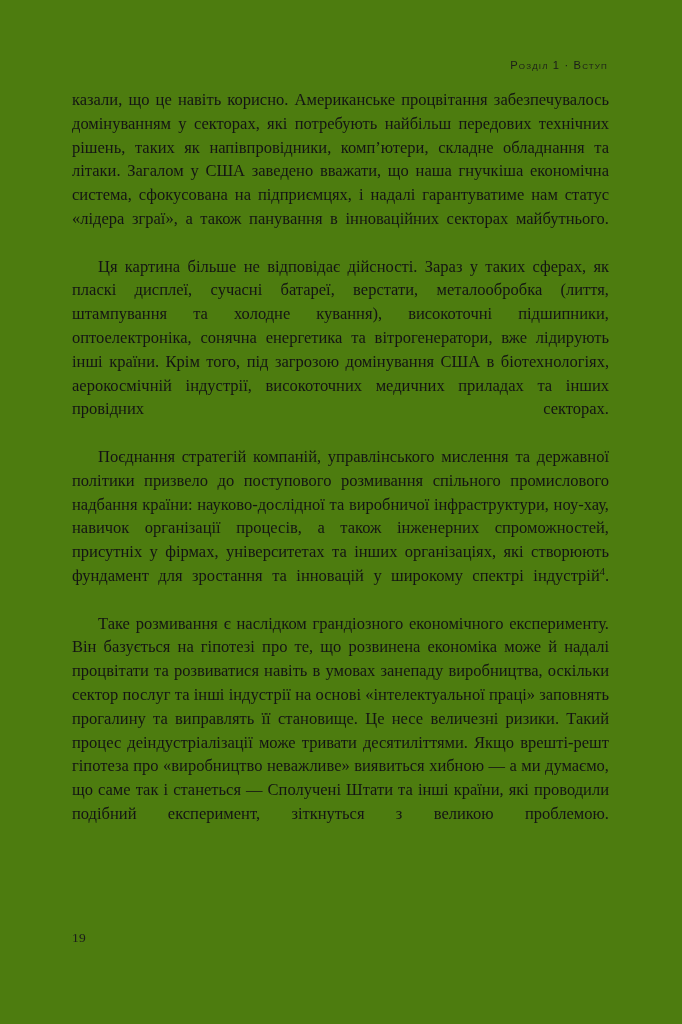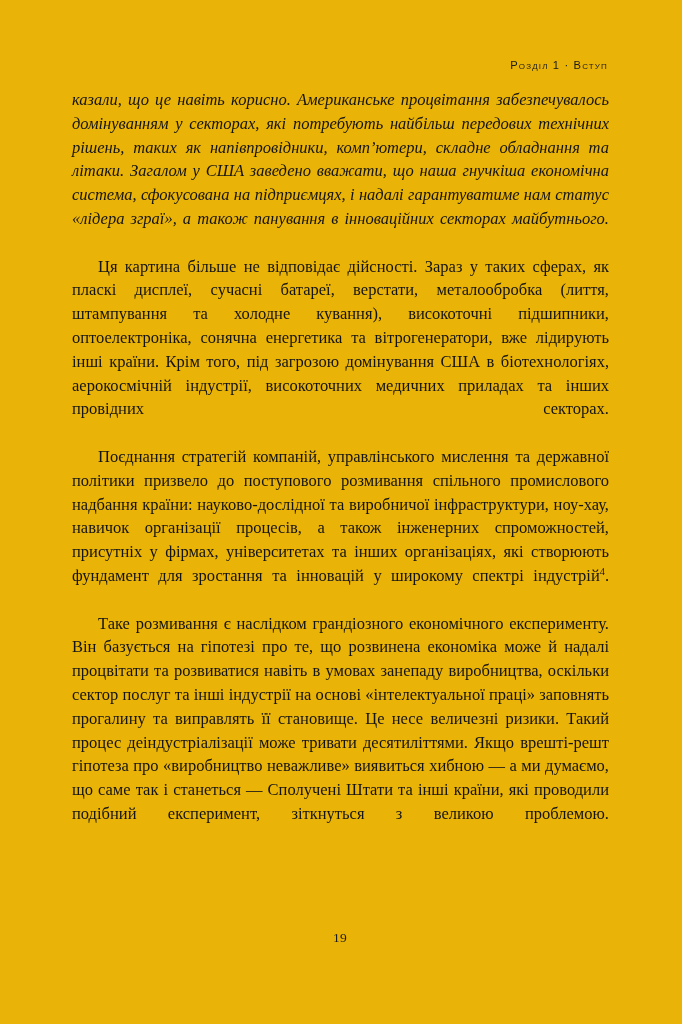--- a/index.html
+++ b/index.html
@@ -6,21 +6,21 @@
   html, body {
     margin: 0;
     padding: 0;
     background: #ffffff;
   }
 
   .page {
     position: relative;
     width: 682px;
     height: 1024px;
-    background: #eab308;
+    background: #4d7c0f;
     overflow: hidden;
     box-sizing: border-box;
   }
 
   
   .running-head {
     position: absolute;
     top: 59px;
     left: 72px;
     right: 74px;
@@ -50,21 +50,20 @@
     hyphens: none;
   }
 
   .textblock p {
     margin: 0;
     text-indent: 26px;
   }
 
   .textblock p.no-indent {
     text-indent: 0;
-    font-style: italic;
   }
 
   
   .textblock p::after {
     content: "";
     display: inline-block;
     width: 100%;
   }
 
   sup.fn {
@@ -72,21 +71,21 @@
     vertical-align: super;
     line-height: 0;
   }
 
   
   .folio {
     position: absolute;
     top: 930px;
     left: 72px;
     right: 74px;
-    text-align: center;
+    text-align: left;
     font-family: "Liberation Serif", serif;
     font-size: 13.5px;
     color: #1b1b1b;
     letter-spacing: 0.3px;
   }
 </style>
 </head>
 <body>
 
 <div class="page">

